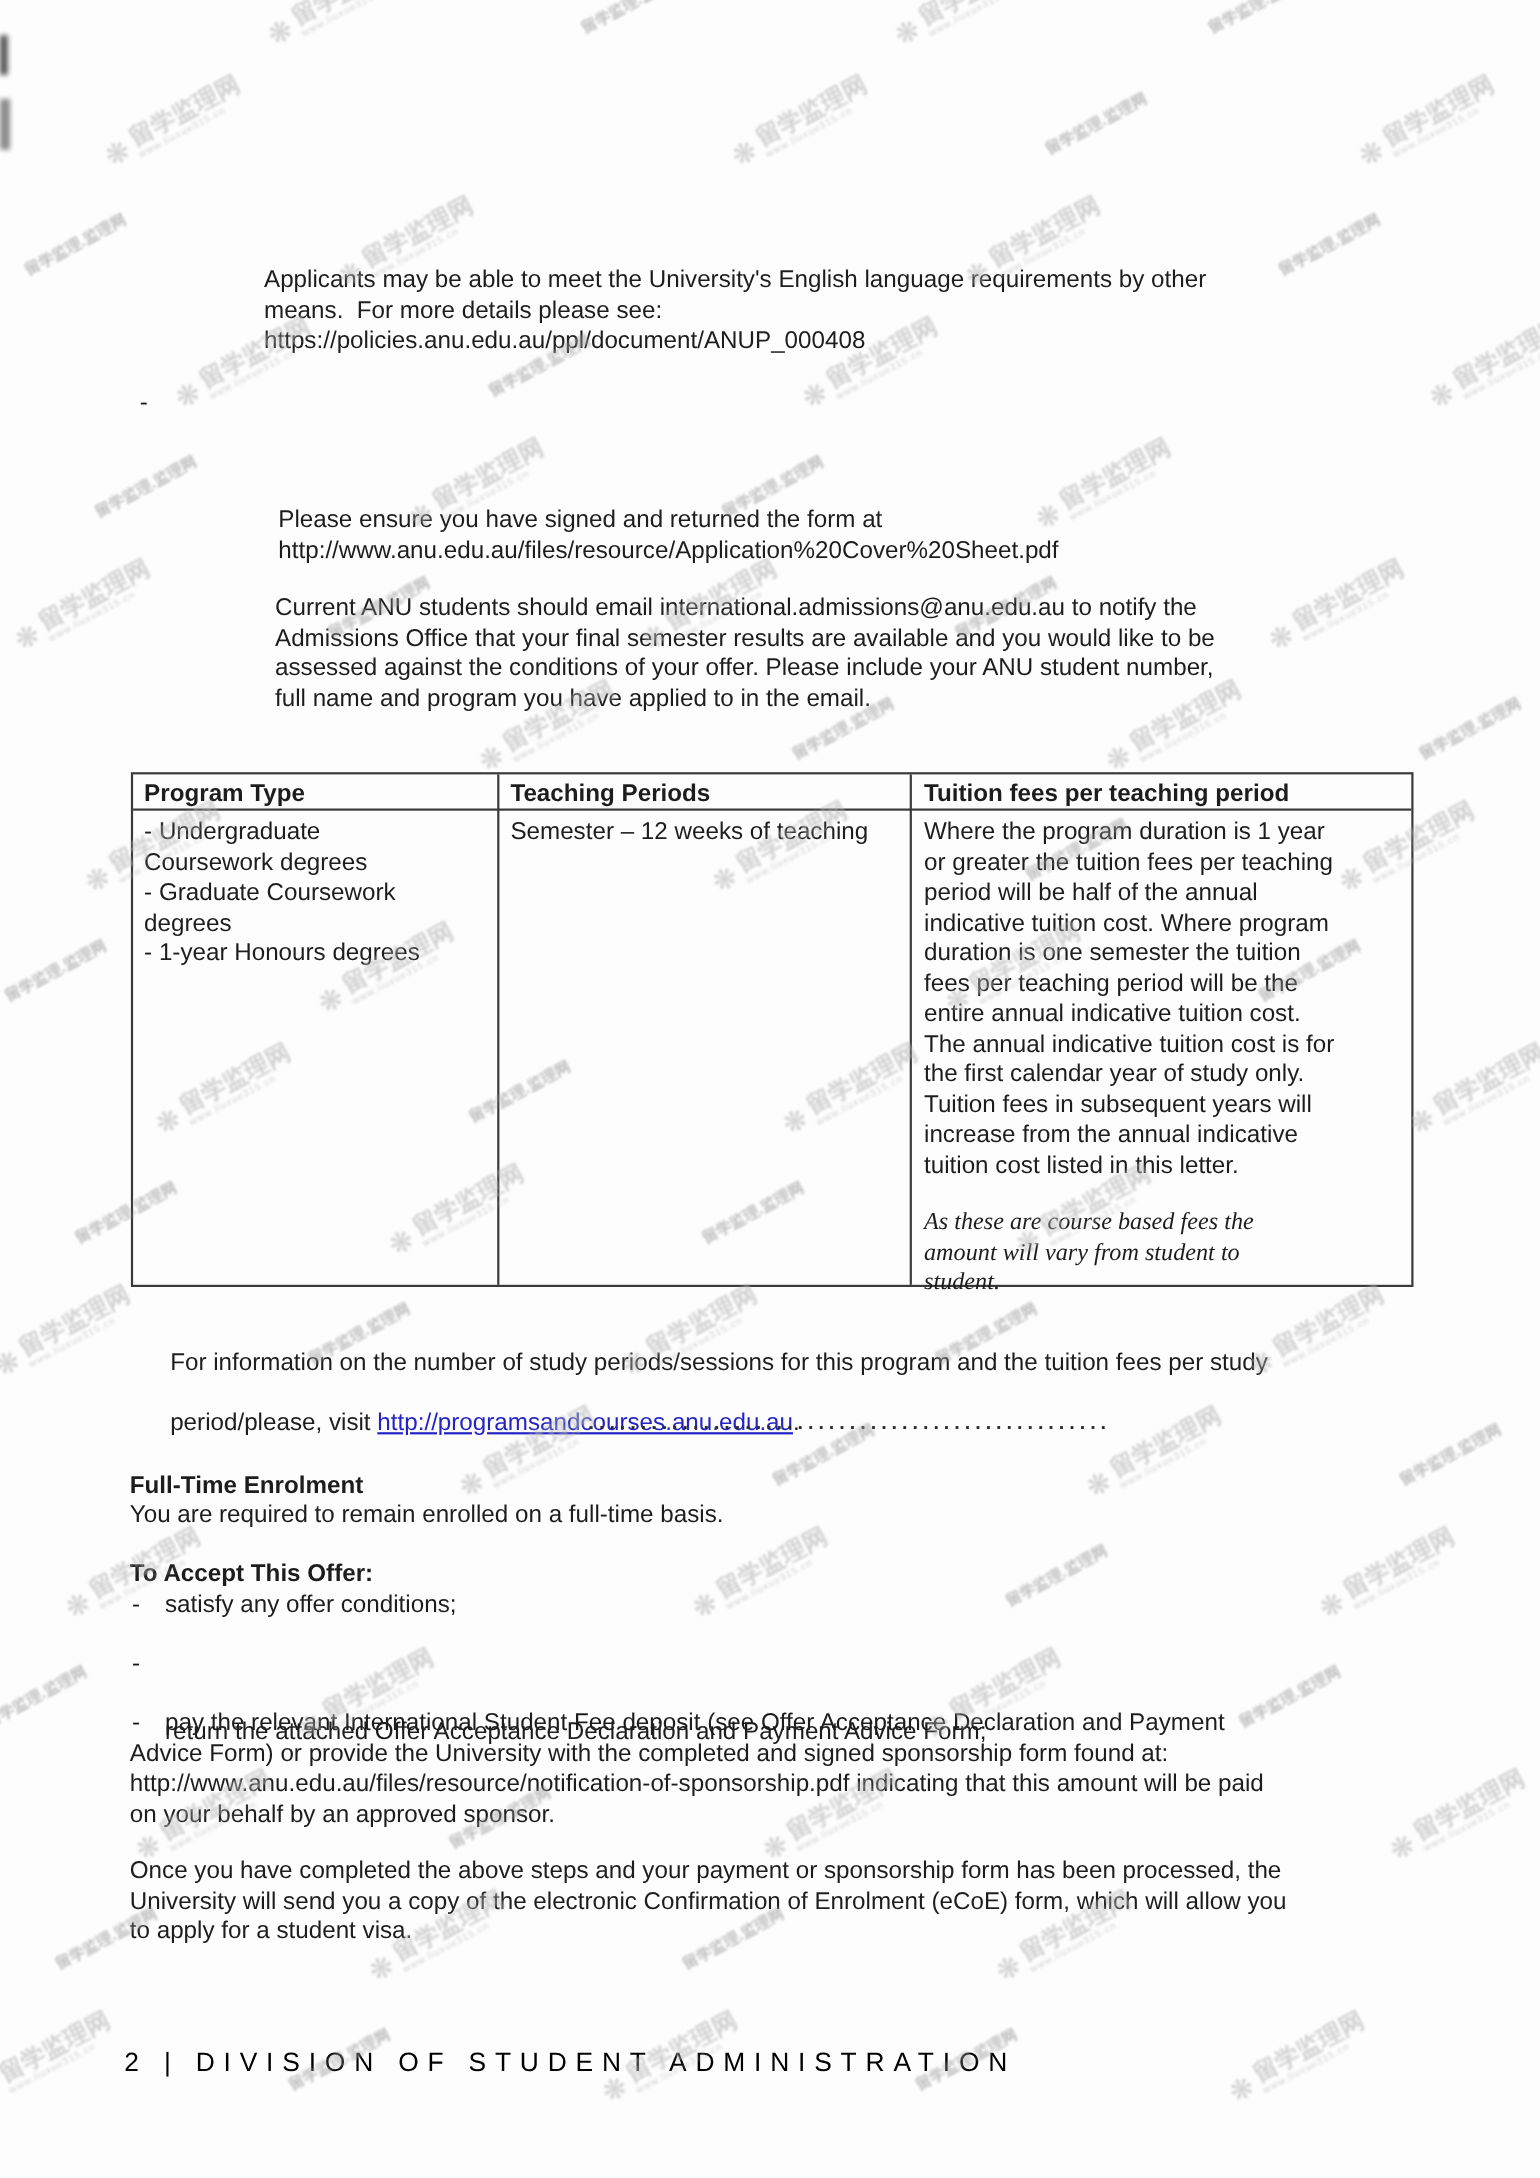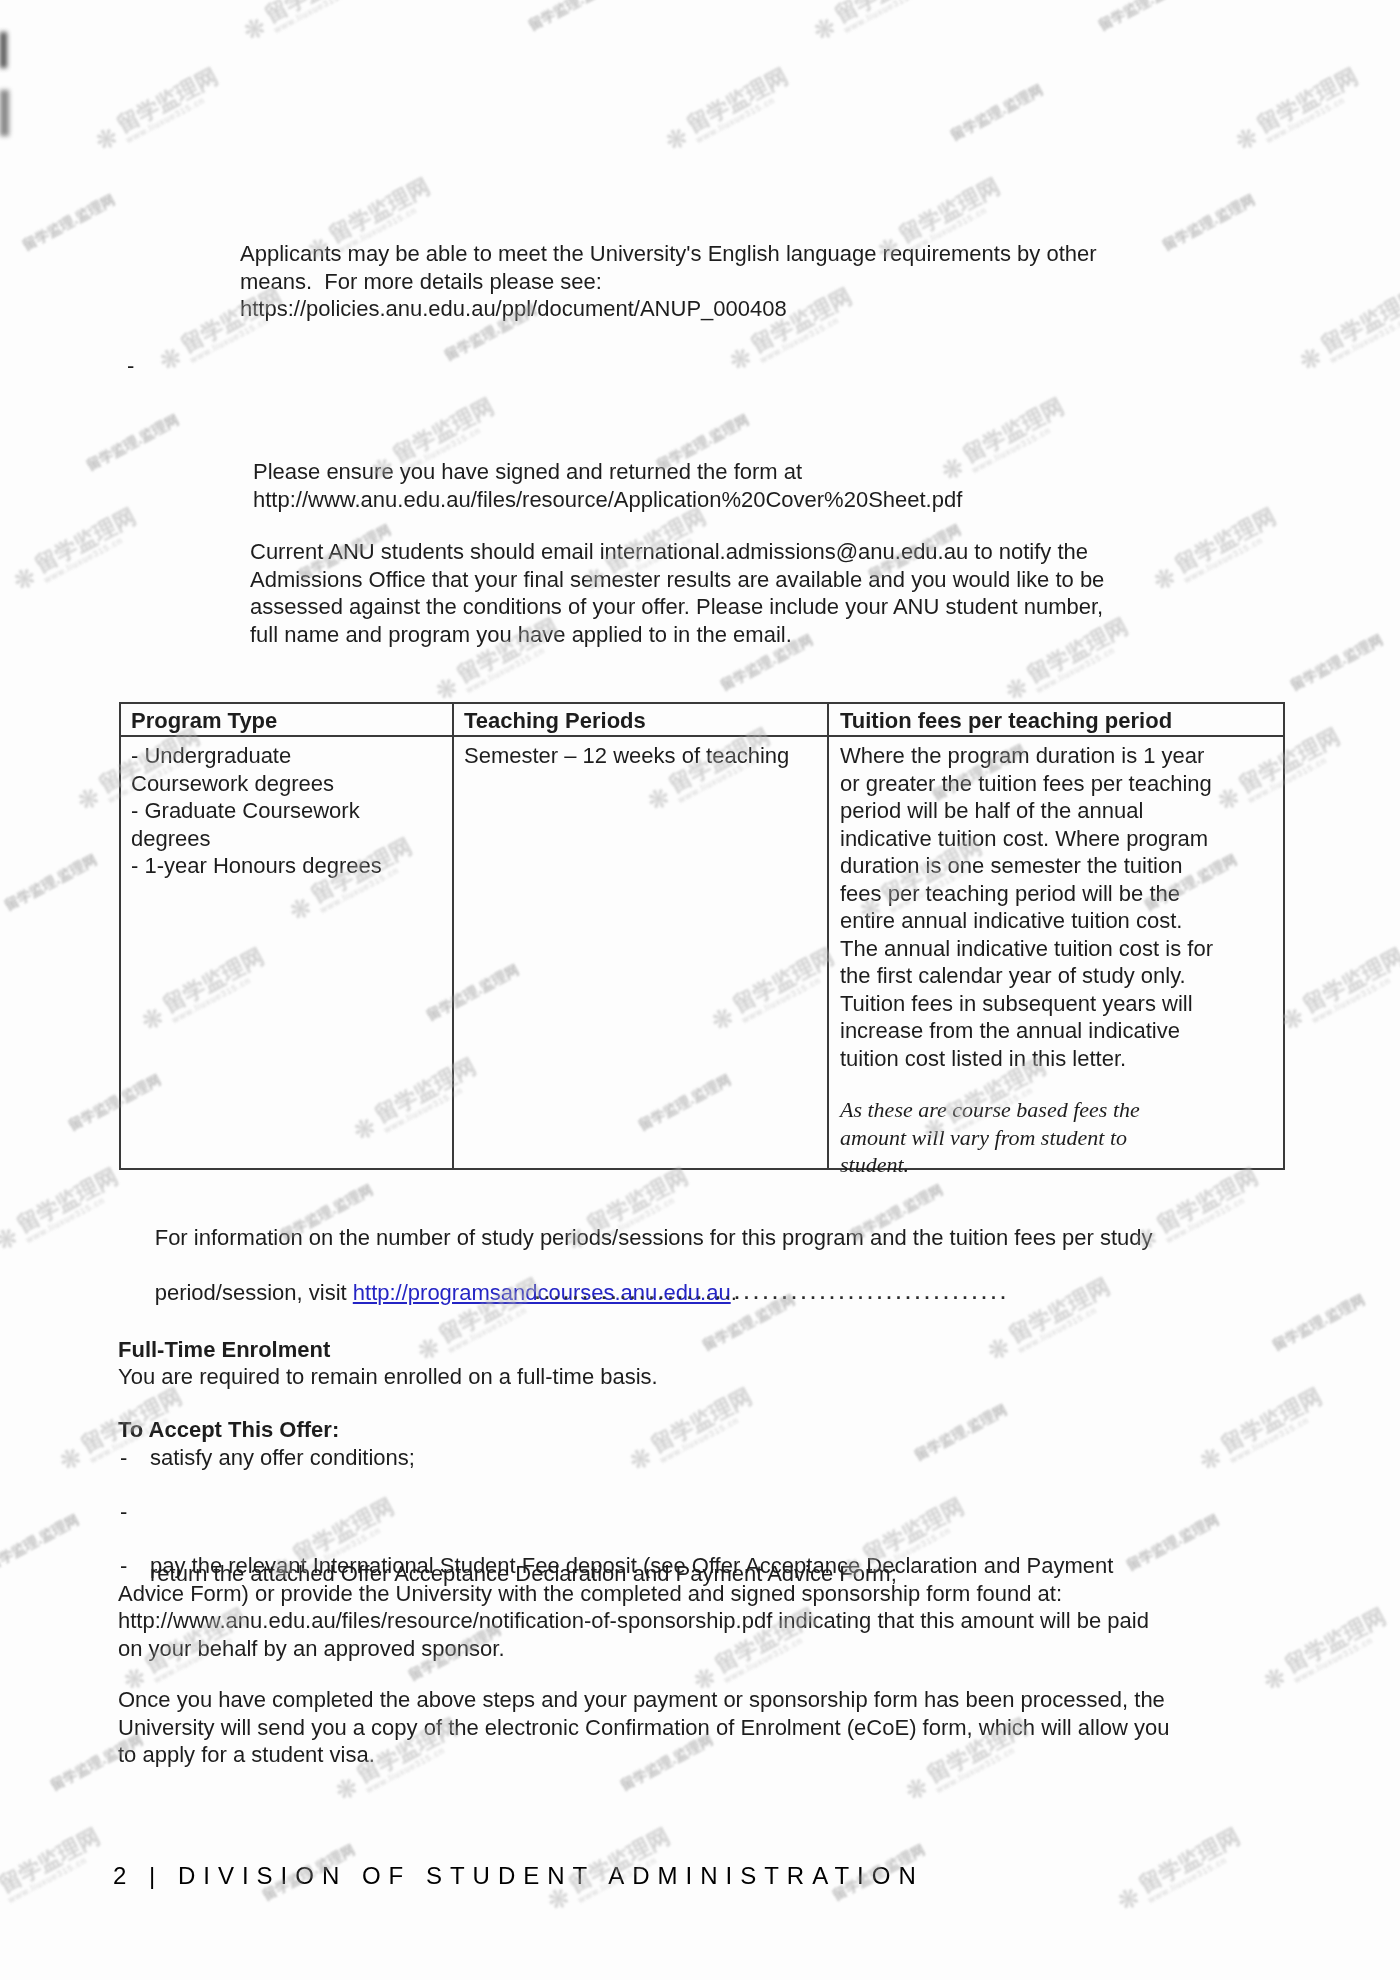--- a/index.html
+++ b/index.html
@@ -438,21 +438,21 @@
 Tuition fees in subsequent years will
 increase from the annual indicative
 tuition cost listed in this letter.</div>
       <div class="cell-txt italic" style="left:719px;top:392px;">As these are course based fees the
 amount will vary from student to
 student.</div>
     </div>
 
     <div class="txt" style="left:118px;top:1196px;">
       <span>For information on the number of study periods/sessions for this program and the tuition fees per study</span><br>
-      <span>period/session, visit </span><span class="link">http://programsandcourses.anu.edu.au</span><span>.</span>
+      <span>period/please, visit </span><span class="link">http://programsandcourses.anu.edu.au</span><span>.</span>
     </div>
 
     <div class="dots">..................................................</div>
 
     <div class="txt bold" style="left:118px;top:1336px;">Full-Time Enrolment</div>
     <div class="txt" style="left:118px;top:1363px;">You are required to remain enrolled on a full-time basis.</div>
 
     <div class="txt bold" style="left:118px;top:1416px;">To Accept This Offer:</div>
 
     <div class="dash" style="left:120px;top:1444px;">-</div>

